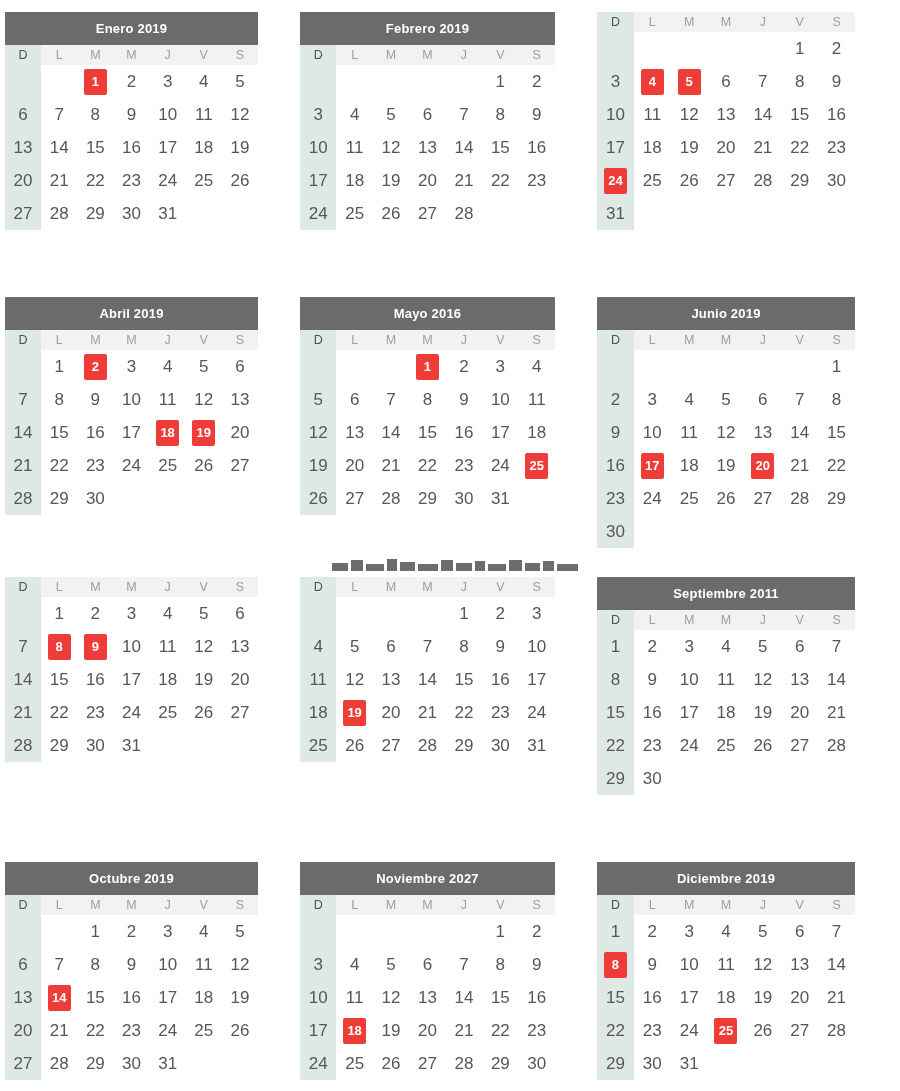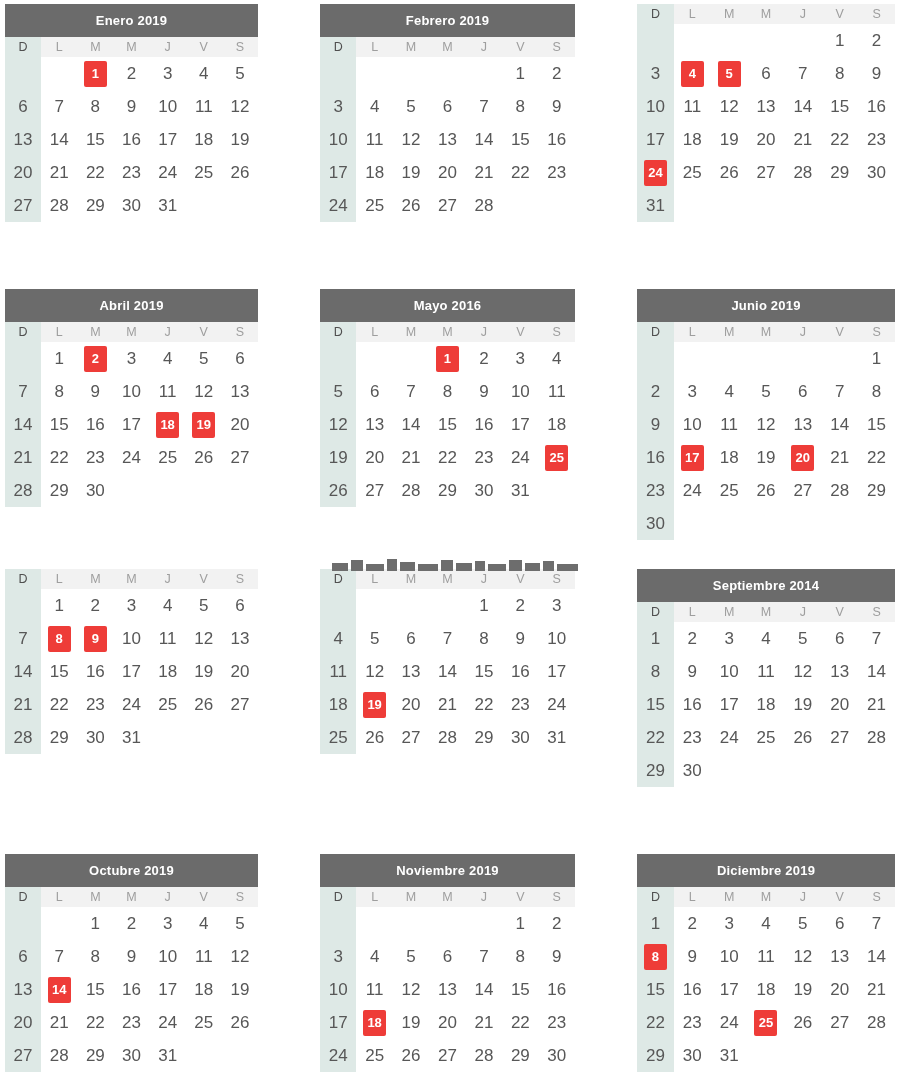--- a/index.html
+++ b/index.html
@@ -9,22 +9,22 @@
     height: 1091px;
     background: var(--page-bg, #ffffff);
     font-family: "Liberation Sans", sans-serif;
     position: relative;
     overflow: hidden;
   }
   .year-grid {
     display: grid;
     grid-template-columns: 253px 255px 258px;
     grid-template-rows: 285px 280px 285px auto;
-    column-gap: 62px;
-    padding: 4px 0 0 5px;
+    column-gap: 42px;
+    padding: 12px 0 0 5px;
     align-items: start;
   }
   .month { width: 100%; }
   .month-header {
     height: 33px;
     display: flex;
     align-items: center;
     justify-content: center;
     background: var(--month-header-bg, #6b6b6b);
     color: var(--month-header-text, #fff);
@@ -539,21 +539,21 @@
         <div class="day">26</div>
         <div class="day">27</div>
         <div class="day">28</div>
         <div class="day">29</div>
         <div class="day">30</div>
         <div class="day">31</div>
       </div>
   </div>
 
   <div class="month">
-    <div class="month-header">Septiembre 2014</div>
+    <div class="month-header">Septiembre 2011</div>
     <div class="weekday-row">
         <div class="wd sun">D</div>
         <div class="wd">L</div>
         <div class="wd">M</div>
         <div class="wd">M</div>
         <div class="wd">J</div>
         <div class="wd">V</div>
         <div class="wd">S</div>
       </div>
     <div class="weeks">
@@ -641,21 +641,21 @@
         <div class="day">28</div>
         <div class="day">29</div>
         <div class="day">30</div>
         <div class="day">31</div>
         <div class="day"></div>
         <div class="day"></div>
       </div>
   </div>
 
   <div class="month">
-    <div class="month-header">Noviembre 2019</div>
+    <div class="month-header">Noviembre 2027</div>
     <div class="weekday-row">
         <div class="wd sun">D</div>
         <div class="wd">L</div>
         <div class="wd">M</div>
         <div class="wd">M</div>
         <div class="wd">J</div>
         <div class="wd">V</div>
         <div class="wd">S</div>
       </div>
     <div class="weeks">

